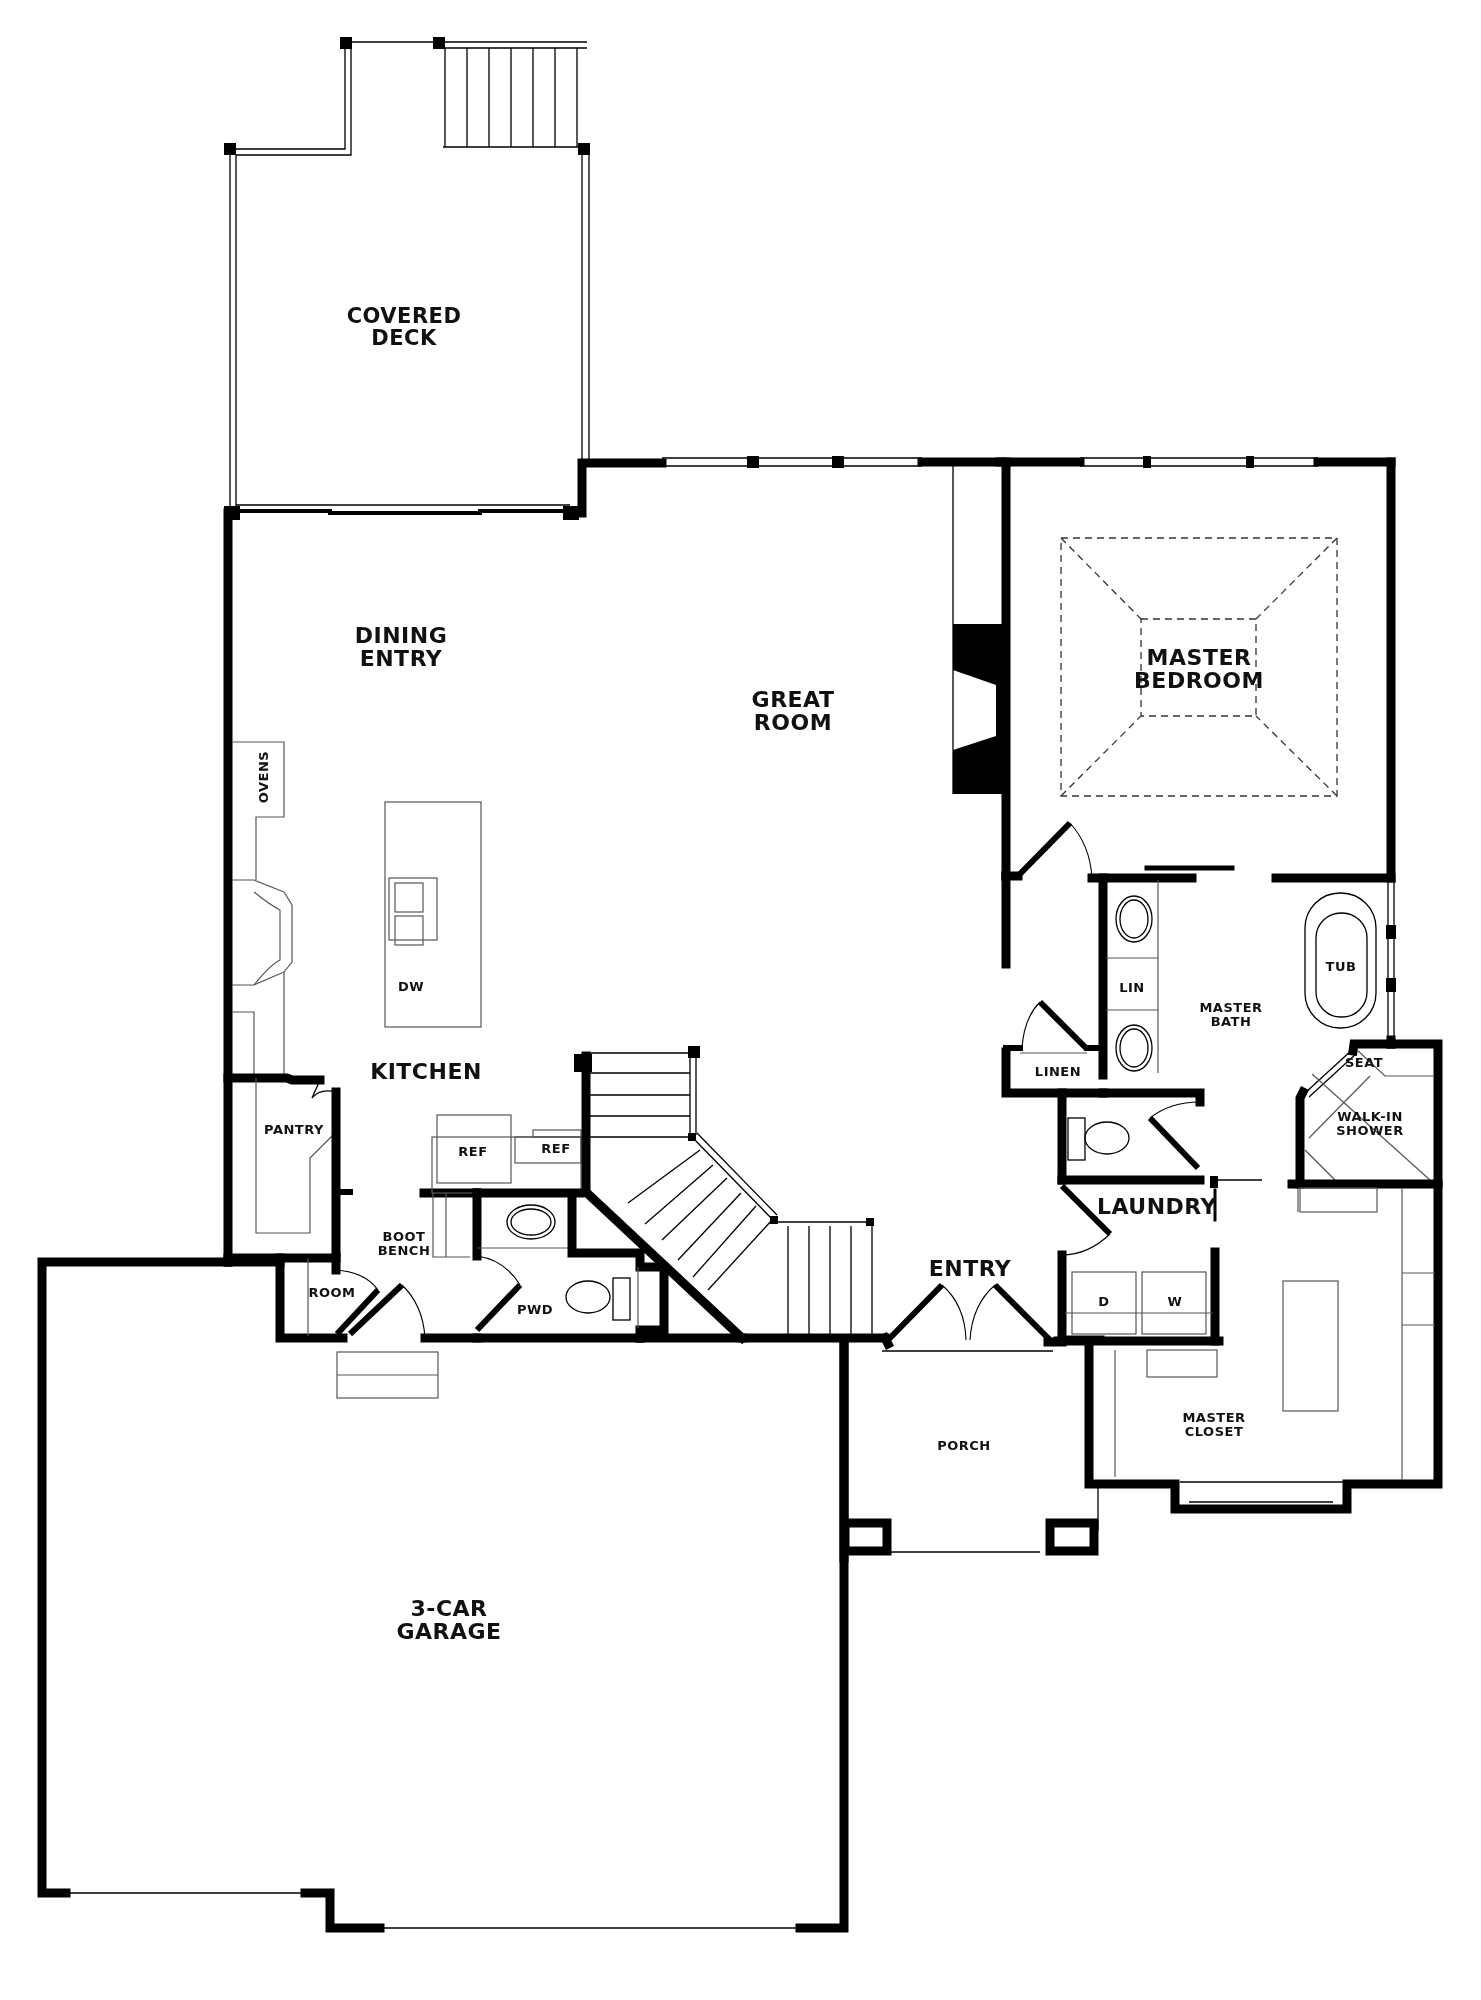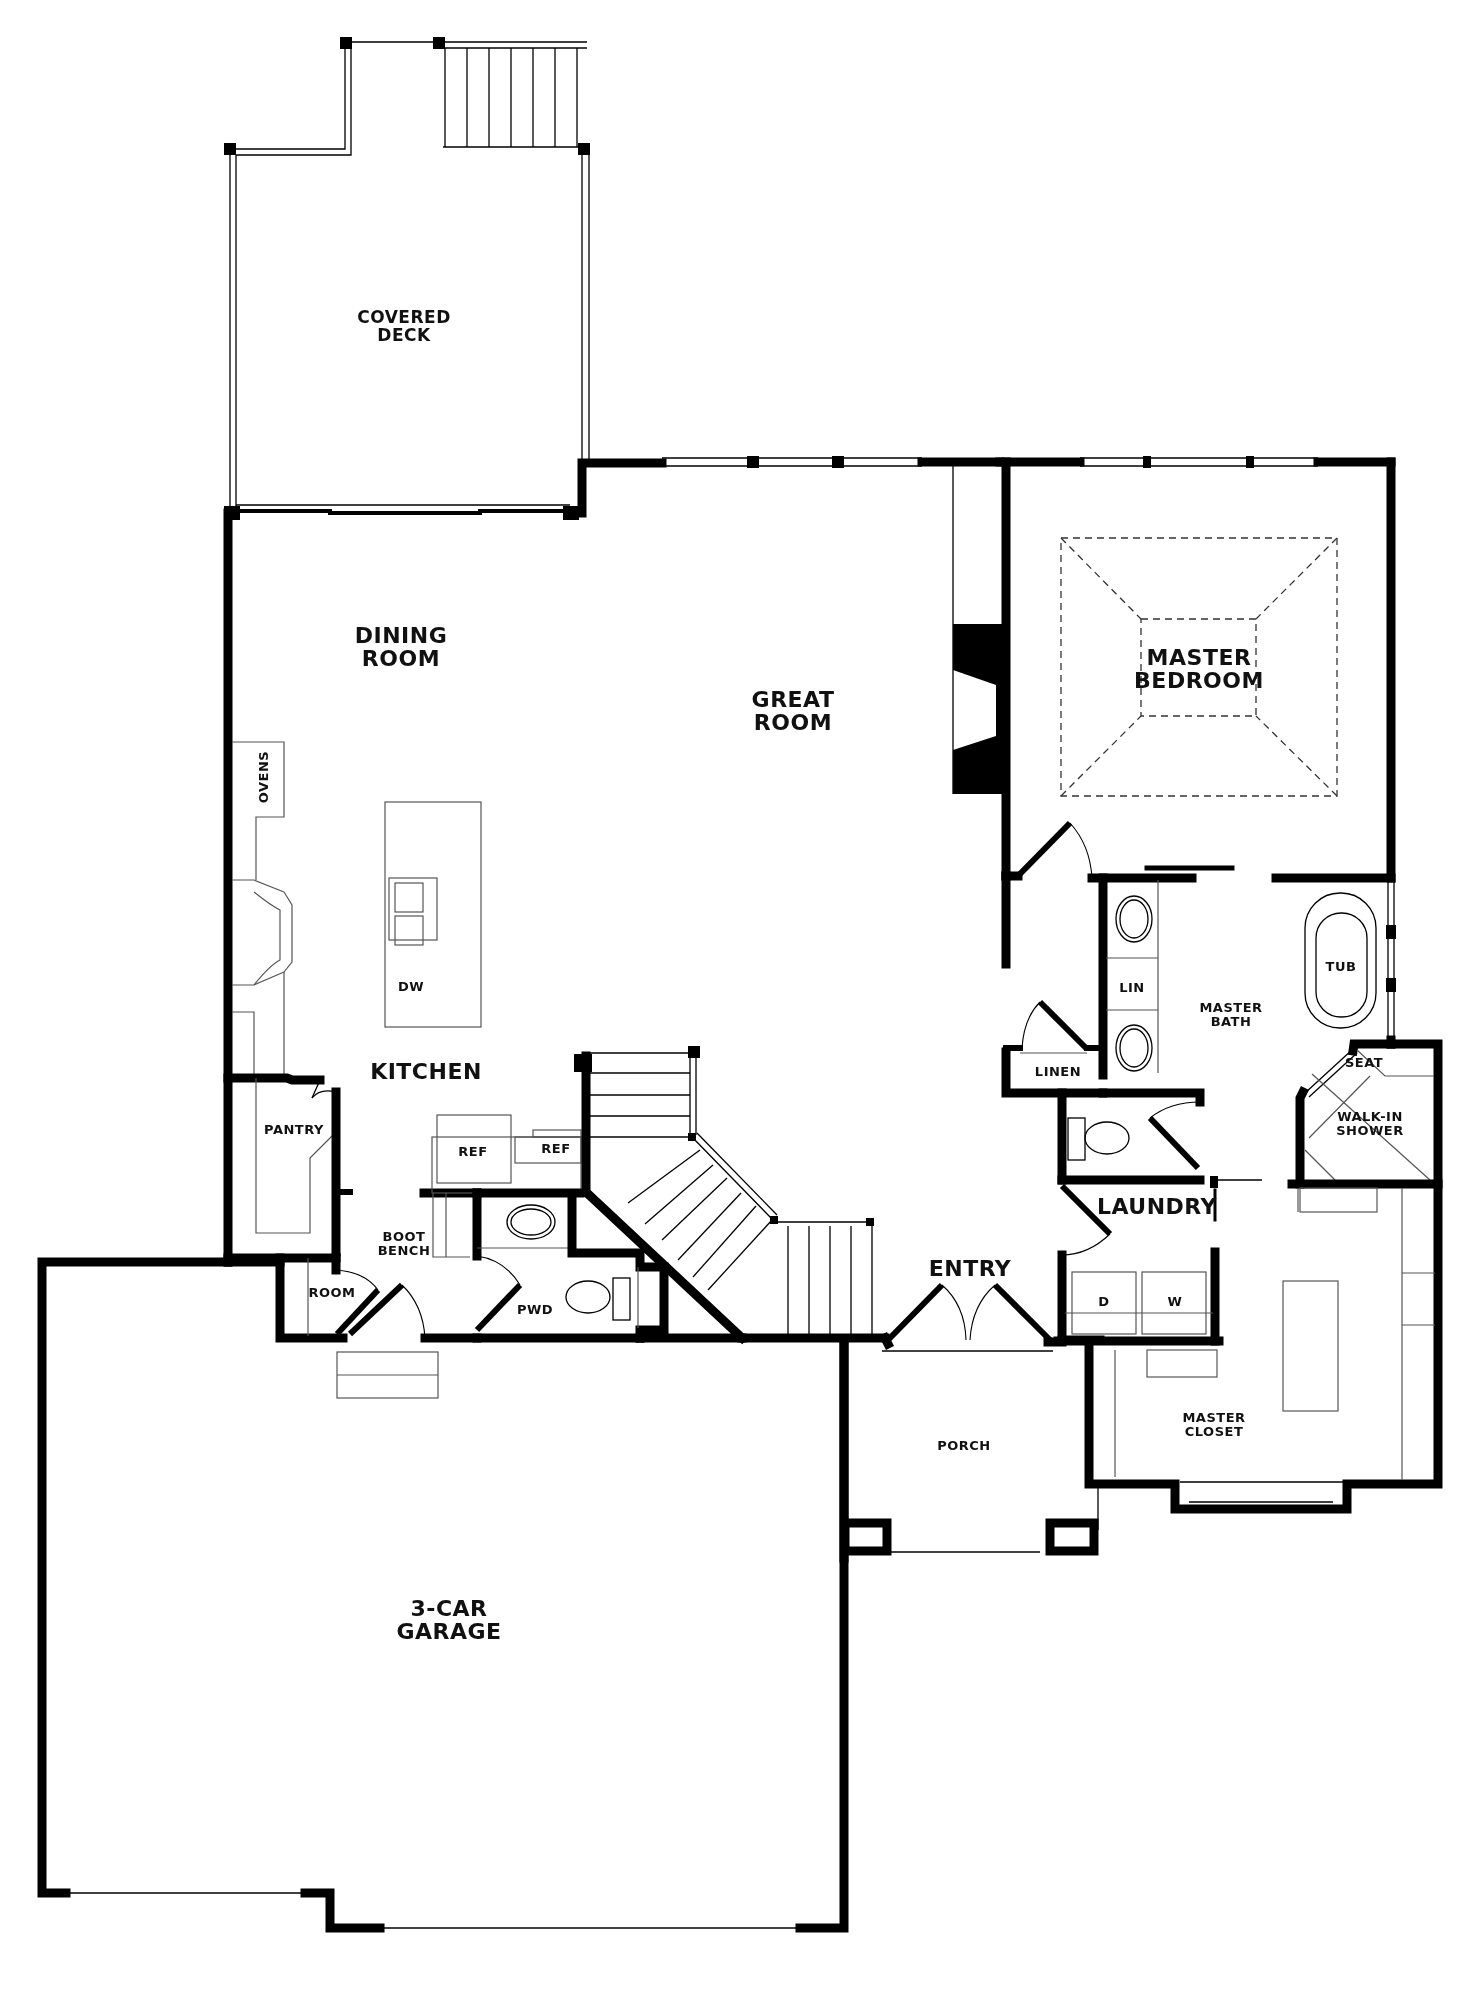--- a/index.html
+++ b/index.html
@@ -7,21 +7,21 @@
   svg#plan { position: absolute; left: 0; top: 0; }
   .wall { stroke: #000; stroke-width: 9; fill: none; stroke-linecap: square; }
   .thin { stroke: #000; stroke-width: 1.3; fill: none; }
   .thin2 { stroke: #555; stroke-width: 1.2; fill: none; }
   .dash { stroke: #333; stroke-width: 1.3; fill: none; stroke-dasharray: 7 5; }
   .solid { fill: #000; }
   .door { stroke: #000; stroke-width: 6; fill: none; }
   .arc { stroke: #000; stroke-width: 1.1; fill: none; }
   .label { position: absolute; transform: translate(-50%, -50%); text-align: center; font-weight: bold; color: #111; line-height: 1.05; white-space: pre; letter-spacing: 0.5px; }
   .lg { font-size: 22px; }
-  .md { font-size: 17px; }
+  .md { font-size: 21px; }
   .sm { font-size: 13px; }
   .vert { transform: translate(-50%, -50%) rotate(-90deg); }
 </style>
 </head>
 <body>
 
 <svg id="plan" width="1481" height="2000" viewBox="0 0 1481 2000">
 
   <g>
     <polyline class="thin" points="230,513 230,149 345,149 345,42 582,42 587,42"></polyline>
@@ -289,21 +289,21 @@
     <path class="arc" d="M942,1285 Q965,1305 966,1340"></path>
     <path class="arc" d="M995,1285 Q972,1305 970,1340"></path>
     <line class="wall" x1="1048" y1="1342" x2="1062" y2="1342"></line>
     <line class="wall" x1="1062" y1="1340" x2="1100" y2="1340"></line>
   </g>
 </svg>
 
 <div class="label md" style="left:404px; top:327px;">COVERED
 DECK</div>
 <div class="label lg" style="left:401px; top:647px;">DINING
-ROOM</div>
+ENTRY</div>
 <div class="label lg" style="left:793px; top:711px;">GREAT
 ROOM</div>
 <div class="label lg" style="left:1199px; top:669px;">MASTER
 BEDROOM</div>
 <div class="label vert sm" style="left:264px; top:777px;">OVENS</div>
 <div class="label sm" style="left:411px; top:987px;text-align:right;">DW</div>
 <div class="label lg" style="left:426px; top:1072px;">KITCHEN</div>
 <div class="label sm" style="left:294px; top:1130px;">PANTRY</div>
 <div class="label sm" style="left:473px; top:1152px;">REF</div>
 <div class="label sm" style="left:556px; top:1149px;">REF</div>

